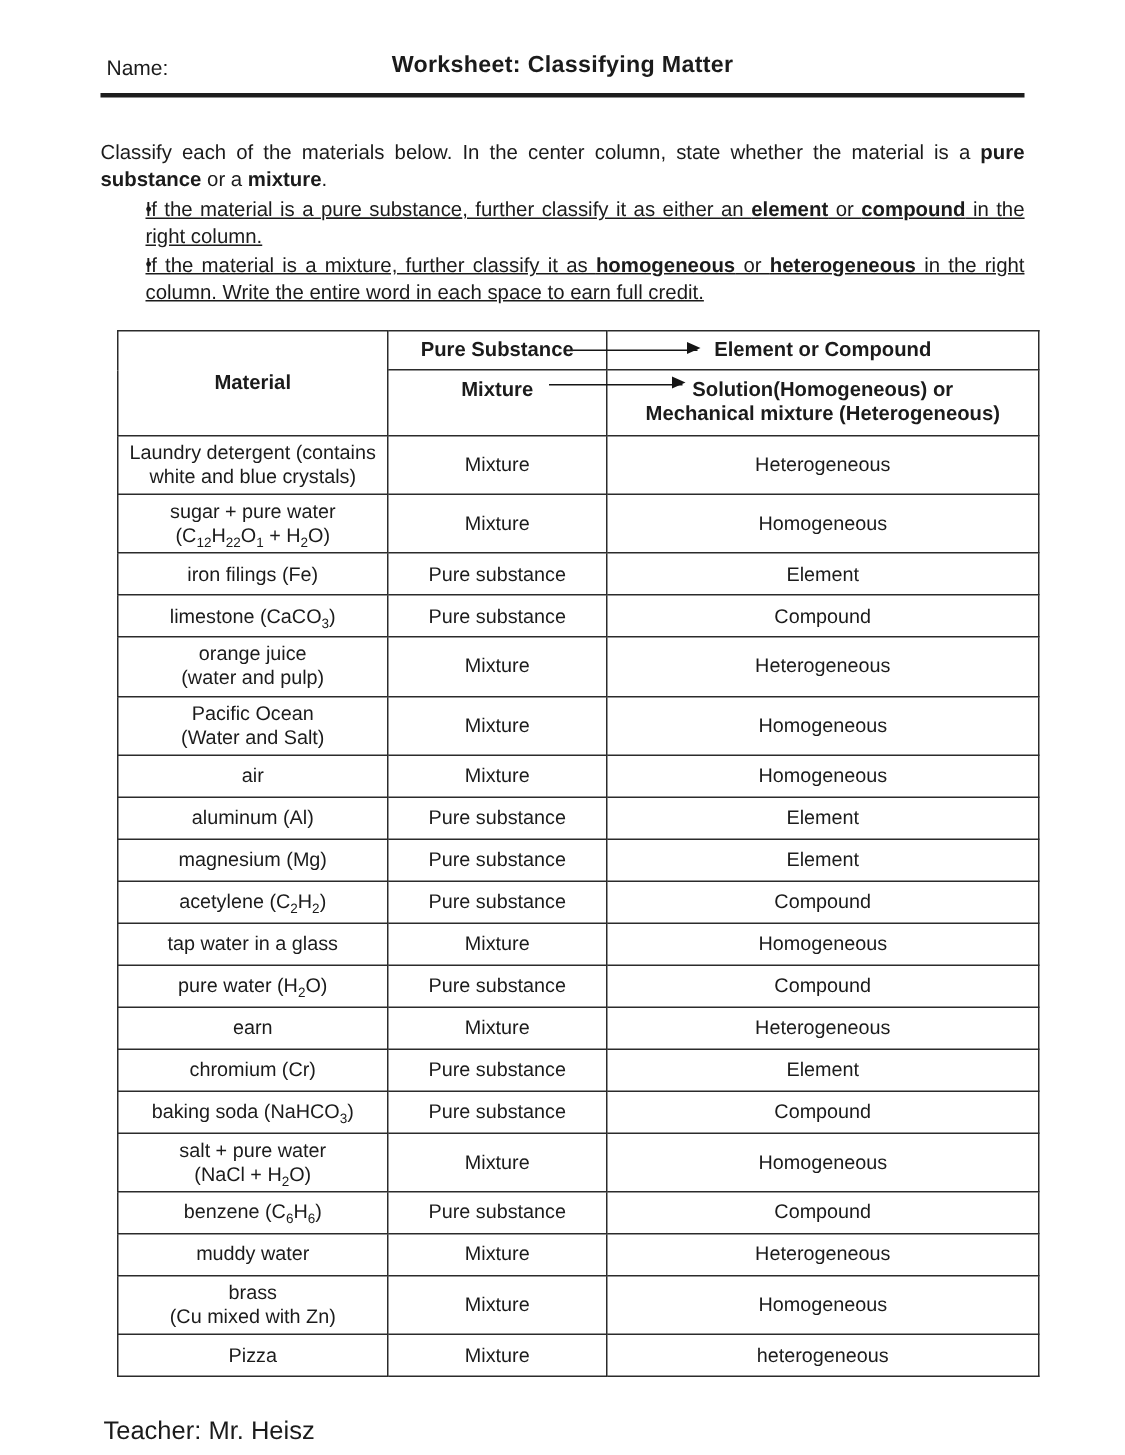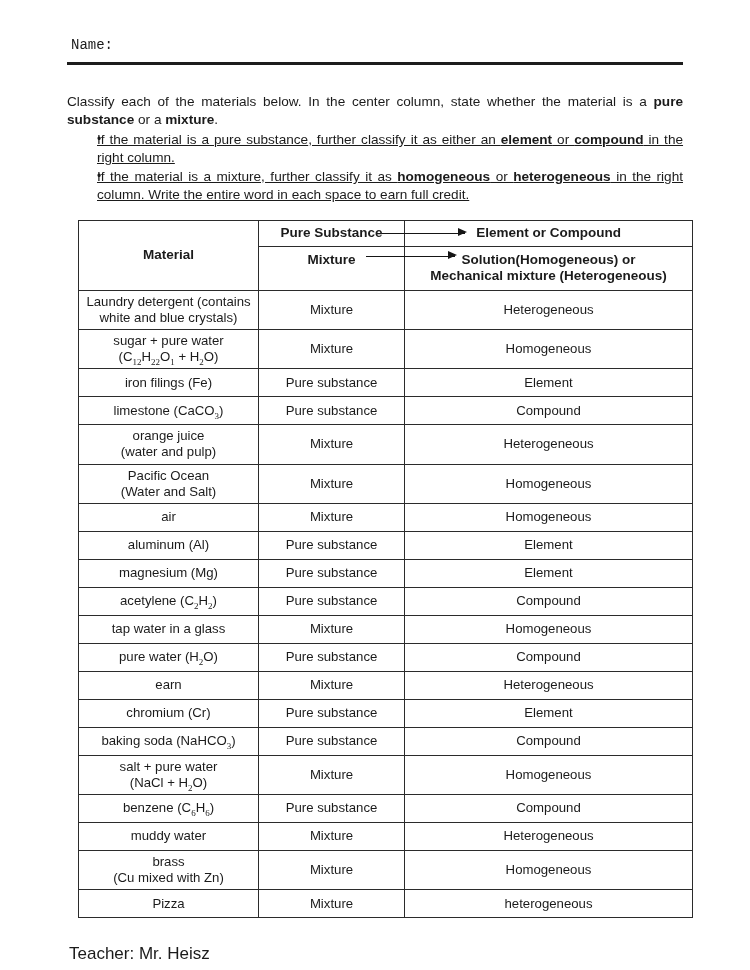--- a/index.html
+++ b/index.html
@@ -6,21 +6,21 @@
   html, body { background: #ffffff; }
   body {
     width: 750px; height: 970px;
     font-family: "Liberation Sans", "DejaVu Sans", sans-serif;
     color: #1b1b1b;
     position: relative;
   }
   .page { position: absolute; left: 67px; top: 34px; width: 616px; }
 
   
-  .doc-header { position: relative; height: 22px; font-family: Liberation Mono, monospace; }
+  .doc-header { position: relative; height: 22px; }
   .name-label { position: absolute; left: 4px; top: 3px; font-size: 14px; }
   .doc-title { font-size: 15.5px; font-weight: bold; text-align: center; padding-top: 1px; letter-spacing: .2px; }
   .header-rule { margin-top: 6px; height: 3px; background: #1d1d1d; }
 
   
   .instructions { margin-top: 28px; font-size: 13.6px; line-height: 17.5px; }
   .intro { text-align: justify; }
   .bullets { list-style: none; margin-top: 3px; }
   .bullets li { display: flex; margin-top: 2px; }
   .bullets .dot { width: 20px; padding-left: 30px; flex: 0 0 auto; font-size: 12px; }
@@ -38,21 +38,21 @@
     font-size: 13.2px; line-height: 1.22;
     padding: 3px 6px;
     white-space: pre-line;
   }
   table { border: 1.5px solid #242424; }
   thead th { font-weight: bold; font-size: 13.5px; }
   th.h-rowA { height: 26px; }
   th.h-rowB { height: 44px; }
   th.h-top { vertical-align: top; padding-top: 5px; }
   tbody td { height: 28px; }
-  td.mat sub, td.mat .sub { font-size: 9px; font-family: Liberation Serif, serif; }
+  td.mat sub, td.mat .sub { font-size: 9px; }
   sub { line-height: 0; }
 
   
   .arrow { position: absolute; height: 0; border-top: 1.7px solid #151515; }
   .arrow .head {
     position: absolute; right: -2px; top: -5.6px; width: 0; height: 0;
     border-left: 9px solid #151515;
     border-top: 4.8px solid transparent;
     border-bottom: 4.8px solid transparent;
   }
@@ -62,20 +62,21 @@
   
   .doc-footer { margin-top: 26px; font-size: 17px; padding-left: 2px; }
 </style>
 </head>
 <body>
 
 <div class="page">
 
   <header class="doc-header">
     <span class="name-label">Name:</span>
+    <h1 class="doc-title">Worksheet: Classifying Matter</h1>
   </header>
   <div class="header-rule"></div>
 
   <section class="instructions">
     <p class="intro"><span>Classify each of the materials below.  In the center column, state whether the material is a </span><span class="b">pure substance</span><span> or a </span><span class="b">mixture</span><span>.</span></p>
     <ul class="bullets" id="bullet-list">
         <li>
           <span class="dot">•</span>
           <span class="btext"><span>If the material is a </span><span class="u">pure substance</span><span>, further classify it as either an </span><span class="b">element</span><span> or </span><span class="b">compound</span><span> in the right column.</span></span>
         </li>

